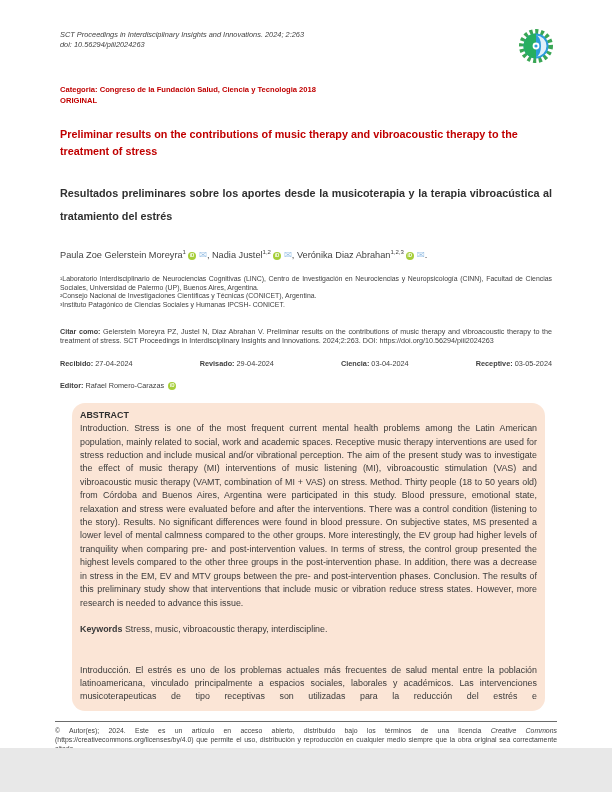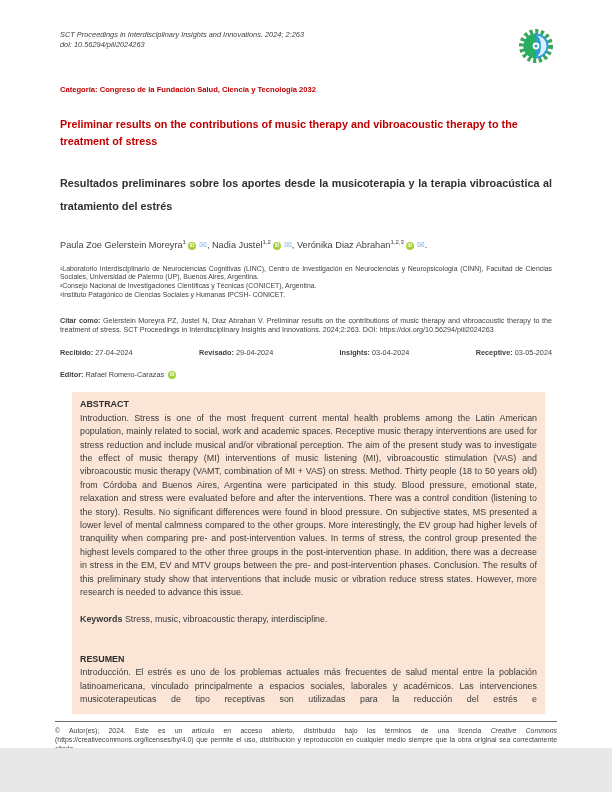--- a/index.html
+++ b/index.html
@@ -45,21 +45,21 @@
   .dates-row .lbl { font-weight: bold; }
 
   .editor-line { margin-top: 13px; font-size: 7.3px; color: #3f3f3f; }
   .editor-line .lbl { font-weight: bold; }
 
   
   .abstract-box {
     margin: 13px 7px 0 12px;
     background: #FBE5D6;
     padding: 6px 8px 7px 8px;
-    font-size: 8.9px; line-height: 13.4px; color: #3a3a3a;
+    font-size: 8.9px; line-height: 13.4px; color: #3a3a3a; border-radius: 13px;
   }
   .abstract-box h2 { font-size: 8.9px; line-height: 13.4px; font-weight: bold; color: #2e2e2e; }
   .abstract-box p { text-align: justify; }
   .abstract-box .gap { height: 13.4px; }
   .abstract-box .gap2 { height: 26.8px; }
   .kw .lbl { font-weight: bold; }
   .justify-last { text-align: justify; text-align-last: justify; }
 
   
   .footer {
@@ -87,21 +87,22 @@
           <circle cx="22" cy="20" r="12.5" fill="#2d9cdb"></circle>
           <path d="M22 7.5 a12.5 12.5 0 0 0 0 25 z" fill="#27ae60"></path>
           <path d="M22 9.5 a10.5 10.5 0 0 1 0 21 a5 10.5 0 0 0 0 -21 z" fill="#ffffff" opacity="0.85"></path>
           <circle cx="22" cy="20" r="3.4" fill="#ffffff"></circle>
           <circle cx="22" cy="20" r="1.6" fill="#2d9cdb"></circle>
         </svg>
       </div>
     </div>
 
     <div class="category-block">
-      <div>Categoria: Congreso de la Fundación Salud, Ciencia y Tecnologia 2032</div>
+      <div>Categoria: Congreso de la Fundación Salud, Ciencia y Tecnologia 2018</div>
+      <div>ORIGINAL</div>
     </div>
 
     <h1 class="title-en">Preliminar results on the contributions of music therapy and vibroacoustic therapy to the treatment of stress</h1>
     <h1 class="title-es">Resultados preliminares sobre los aportes desde la musicoterapia y la terapia vibroacústica al tratamiento del estrés</h1>
 
     <div class="authors">
       <span>Paula Zoe Gelerstein Moreyra</span><sup>1</sup><span class="orcid-icon">iD</span><span class="mail-icon">✉</span><span>, </span>
       <span>Nadia Justel</span><sup>1,2</sup><span class="orcid-icon">iD</span><span class="mail-icon">✉</span><span>, </span>
       <span>Verónika Diaz Abrahan</span><sup>1,2,3</sup><span class="orcid-icon">iD</span><span class="mail-icon">✉</span><span>.</span>
     </div>
@@ -110,35 +111,34 @@
       <div>¹Laboratorio Interdisciplinario de Neurociencias Cognitivas (LINC), Centro de Investigación en Neurociencias y Neuropsicología (CINN), Facultad de Ciencias Sociales, Universidad de Palermo (UP), Buenos Aires, Argentina.</div>
       <div>²Consejo Nacional de Investigaciones Científicas y Técnicas (CONICET), Argentina.</div>
       <div>³Instituto Patagónico de Ciencias Sociales y Humanas IPCSH- CONICET.</div>
     </div>
 
     <p class="citation"><span class="lbl">Citar como:</span><span> Gelerstein Moreyra PZ, Justel N, Diaz Abrahan V. Preliminar results on the contributions of music therapy and vibroacoustic therapy to the treatment of stress. SCT Proceedings in Interdisciplinary Insights and Innovations. 2024;2:263. DOI: https://doi.org/10.56294/piii2024263</span></p>
 
     <div class="dates-row">
       <span><span class="lbl">Recibido:</span><span> 27-04-2024</span></span>
       <span><span class="lbl">Revisado:</span><span> 29-04-2024</span></span>
-      <span><span class="lbl">Insights:</span><span> 03-04-2024</span></span>
+      <span><span class="lbl">Ciencia:</span><span> 03-04-2024</span></span>
       <span><span class="lbl">Receptive:</span><span> 03-05-2024</span></span>
     </div>
 
     <div class="editor-line">
       <span class="lbl">Editor:</span><span> Rafael Romero-Carazas </span><span class="orcid-icon">iD</span>
     </div>
 
     <div class="abstract-box">
       <h2>ABSTRACT</h2>
       <p>Introduction. Stress is one of the most frequent current mental health problems among the Latin American population, mainly related to social, work and academic spaces. Receptive music therapy interventions are used for stress reduction and include musical and/or vibrational perception. The aim of the present study was to investigate the effect of music therapy (MI) interventions of music listening (MI), vibroacoustic stimulation (VAS) and vibroacoustic music therapy (VAMT, combination of MI + VAS) on stress. Method. Thirty people (18 to 50 years old) from Córdoba and Buenos Aires, Argentina were participated in this study. Blood pressure, emotional state, relaxation and stress were evaluated before and after the interventions. There was a control condition (listening to the story). Results. No significant differences were found in blood pressure. On subjective states, MS presented a lower level of mental calmness compared to the other groups. More interestingly, the EV group had higher levels of tranquility when comparing pre- and post-intervention values. In terms of stress, the control group presented the highest levels compared to the other three groups in the post-intervention phase. In addition, there was a decrease in stress in the EM, EV and MTV groups between the pre- and post-intervention phases. Conclusion. The results of this preliminary study show that interventions that include music or vibration reduce stress states. However, more research is needed to advance this issue.</p>
       <div class="gap"></div>
       <p class="kw"><span class="lbl">Keywords</span><span> Stress, music, vibroacoustic therapy, interdiscipline.</span></p>
       <div class="gap2"></div>
-      <h2>RESUMEN</h2>
       <p class="justify-last">Introducción. El estrés es uno de los problemas actuales más frecuentes de salud mental entre la población latinoamericana, vinculado principalmente a espacios sociales, laborales y académicos. Las intervenciones musicoterapeuticas de tipo receptivas son utilizadas para la reducción del estrés e</p>
     </div>
 
   </div>
 
   <div class="footer">
     <span>© Autor(es); 2024. Este es un artículo en acceso abierto, distribuido bajo los términos de una licencia </span><span class="italic">Creative Commons</span><span> (https://creativecommons.org/licenses/by/4.0) que permite el uso, distribución y reproducción en cualquier medio siempre que la obra original sea correctamente citada.</span>
   </div>
 </div>
 

